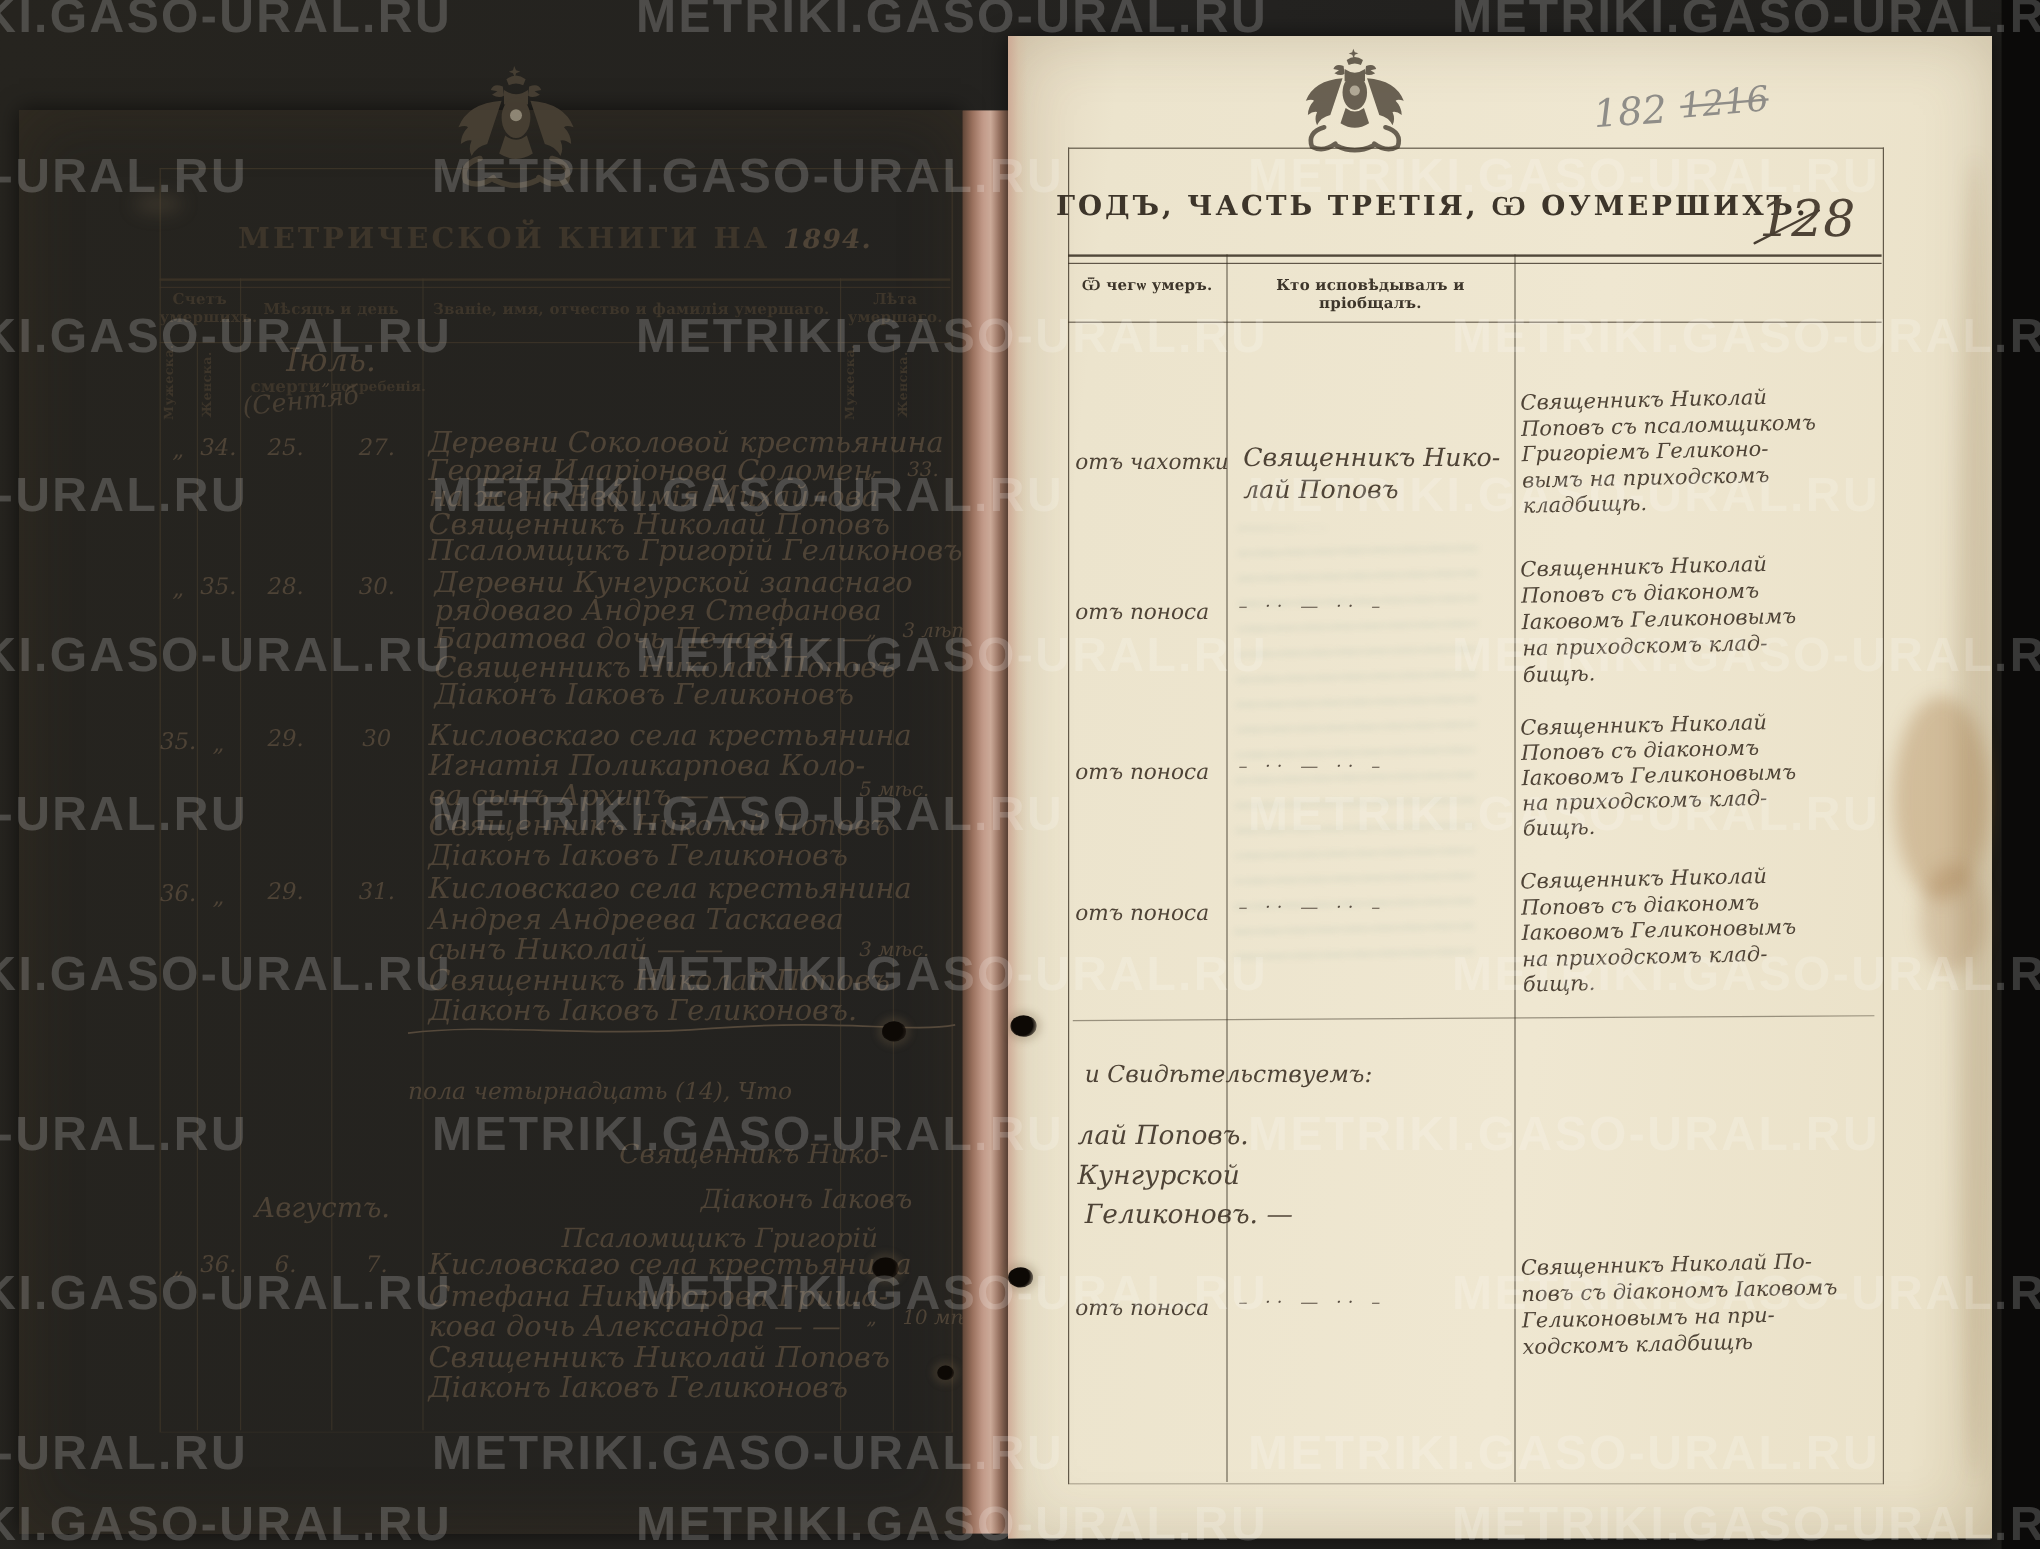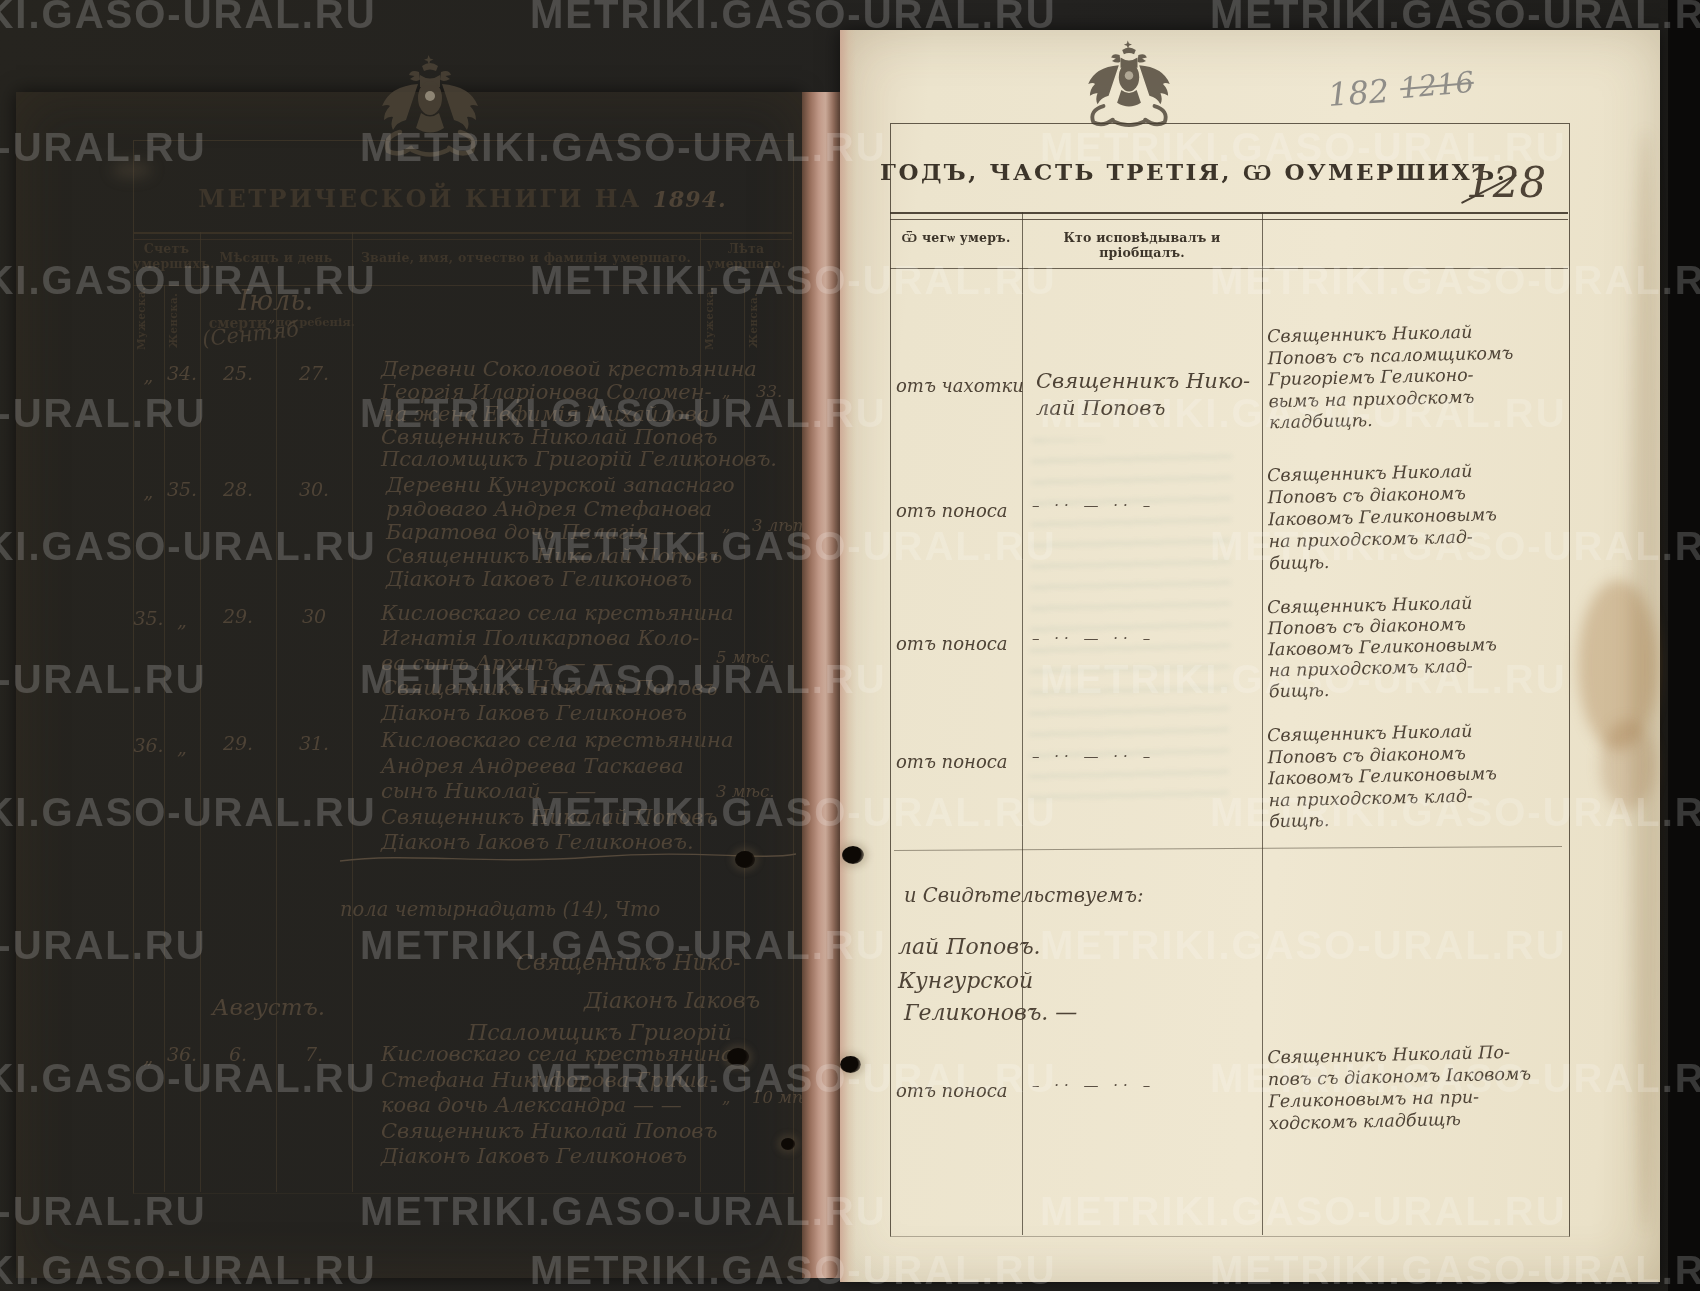--- a/index.html
+++ b/index.html
@@ -21,21 +21,21 @@
   .vl{position:absolute;width:1.4px;background:rgba(64,55,41,.72);}
   .hl{position:absolute;height:1.2px;background:rgba(64,55,41,.75);}
   .rule2{position:absolute;height:5px;border-top:2px solid rgba(60,51,38,.88);
          border-bottom:1.2px solid rgba(60,51,38,.8);}
   .printed{font-family:"DejaVu Serif",serif;font-weight:bold;color:#3d352a;}
   .hdr{font-size:12.5px;text-align:center;line-height:15px;letter-spacing:.2px;}
   .rot{writing-mode:vertical-rl;transform:rotate(180deg);font-size:10.5px;text-align:center;letter-spacing:.4px;}
   .title{font-size:24px;letter-spacing:2.5px;text-align:center;white-space:nowrap;}
   .hw{font-family:"DejaVu Serif",serif;font-style:italic;color:#4e4336;}
   .num{font-size:19px;text-align:center;}
-  .lines{font-size:21px;margin-left:24px;}
+  .lines{font-size:24px;}
   .lines>div{white-space:nowrap;}
   .age{font-size:16.5px;white-space:nowrap;}
   .cause{font-size:18px;white-space:nowrap;}
   .burial{font-size:17.5px;transform:rotate(-1.3deg);}
   .burial>div{white-space:nowrap;}
   .sig{font-size:22px;white-space:nowrap;}
   .pencil{font-family:"DejaVu Serif",serif;font-style:italic;color:#8f8d88;}
   .wm{position:absolute;z-index:60;font-family:"Liberation Sans",sans-serif;font-weight:bold;
       font-size:40px;letter-spacing:2px;color:rgba(255,255,255,.19);white-space:nowrap;pointer-events:none;}
   .hole{position:absolute;border-radius:50%;

